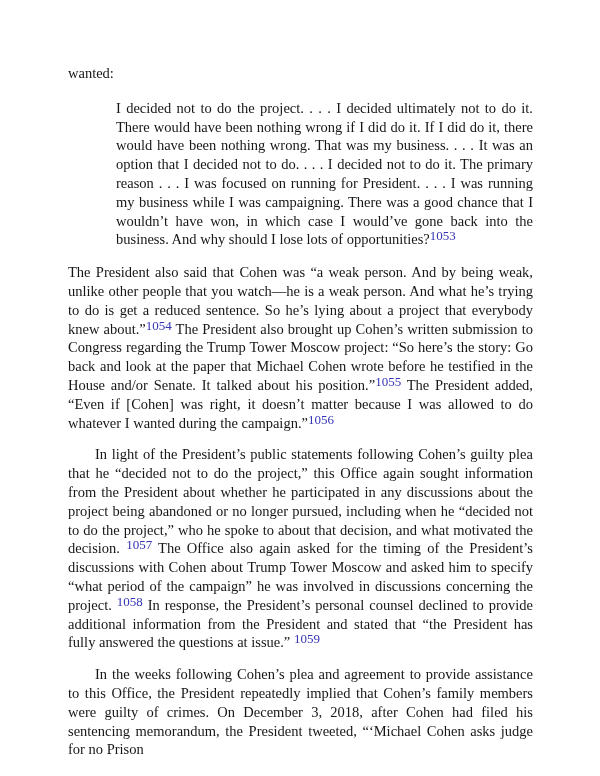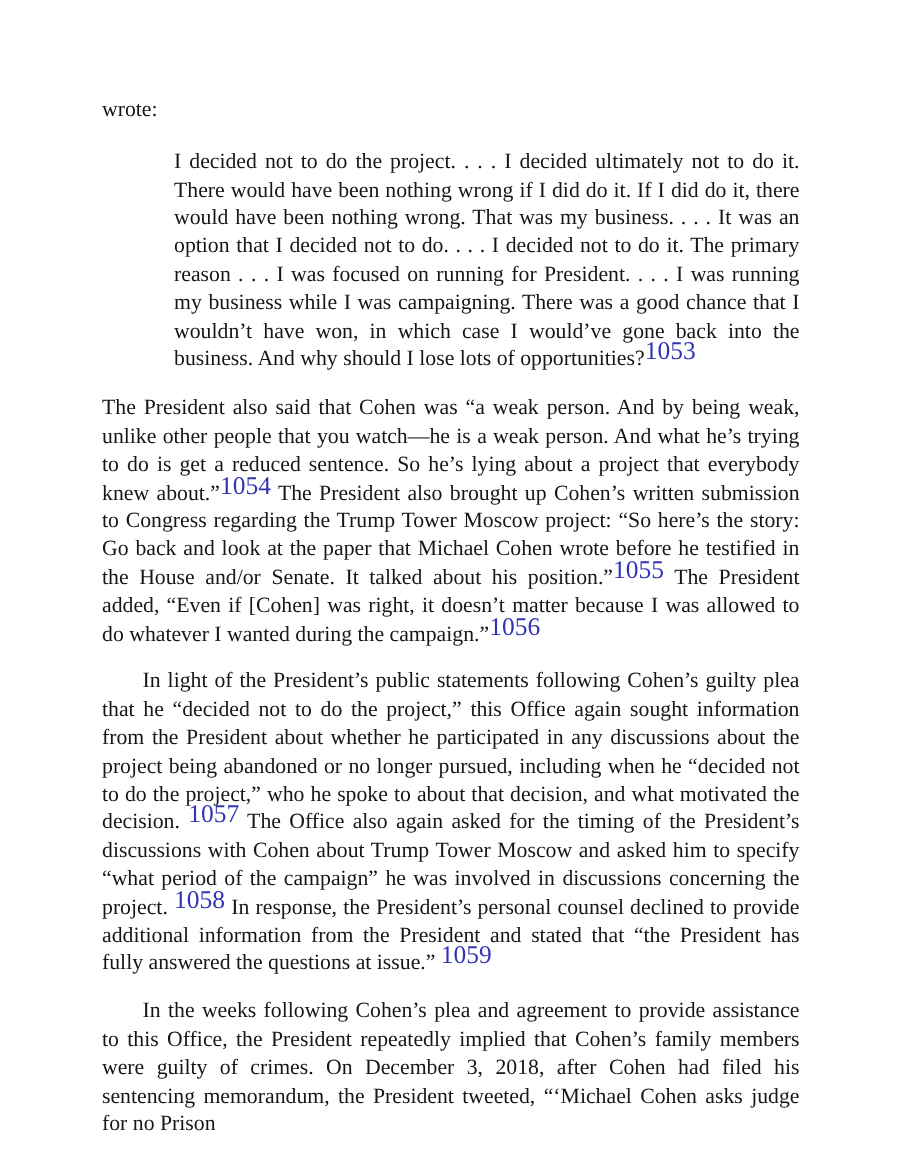--- a/index.html
+++ b/index.html
@@ -25,33 +25,33 @@
   }
   p.body-para {
     margin: 0 0 13px 0;
   }
   p.body-para.indent {
     text-indent: 27px;
   }
   sup.fn {
     font-family: "Liberation Serif", "DejaVu Serif", serif;
     color: #3333b5;
-    font-size: 17px;
+    font-size: 13px;
     line-height: 0;
     vertical-align: 4px;
     text-decoration: none;
     cursor: pointer;
   }
 </style>
 </head>
 <body>
 
 <div class="page">
 
-  <div class="intro">wrote:</div>
+  <div class="intro">wanted:</div>
 
   <div class="quote-block"><span>I decided not to do the project. . . . I decided ultimately not to do it. There would have been nothing wrong if I did do it. If I did do it, there would have been nothing wrong. That was my business. . . . It was an option that I decided not to do. . . . I decided not to do it. The primary reason . . . I was focused on running for President. . . . I was running my business while I was campaigning. There was a good chance that I wouldn’t have won, in which case I would’ve gone back into the business. And why should I lose lots of opportunities?</span><sup class="fn">1053</sup></div>
 
   <p class="body-para"><span>The President also said that Cohen was “a weak person. And by being weak, unlike other people that you watch—he is a weak person. And what he’s trying to do is get a reduced sentence. So he’s lying about a project that everybody knew about.”</span><sup class="fn">1054</sup><span> The President also brought up Cohen’s written submission to Congress regarding the Trump Tower Moscow project: “So here’s the story: Go back and look at the paper that Michael Cohen wrote before he testified in the House and/or Senate. It talked about his position.”</span><sup class="fn">1055</sup><span> The President added, “Even if [Cohen] was right, it doesn’t matter because I was allowed to do whatever I wanted during the campaign.”</span><sup class="fn">1056</sup></p>
 
   <p class="body-para indent"><span>In light of the President’s public statements following Cohen’s guilty plea that he “decided not to do the project,” this Office again sought information from the President about whether he participated in any discussions about the project being abandoned or no longer pursued, including when he “decided not to do the project,” who he spoke to about that decision, and what motivated the decision. </span><sup class="fn">1057</sup><span> The Office also again asked for the timing of the President’s discussions with Cohen about Trump Tower Moscow and asked him to specify “what period of the campaign” he was involved in discussions concerning the project. </span><sup class="fn">1058</sup><span> In response, the President’s personal counsel declined to provide additional information from the President and stated that “the President has fully answered the questions at issue.” </span><sup class="fn">1059</sup></p>
 
   <p class="body-para indent"><span>In the weeks following Cohen’s plea and agreement to provide assistance to this Office, the President repeatedly implied that Cohen’s family members were guilty of crimes. On December 3, 2018, after Cohen had filed his sentencing memorandum, the President tweeted, “‘Michael Cohen asks judge for no Prison</span></p>
 
 </div>

